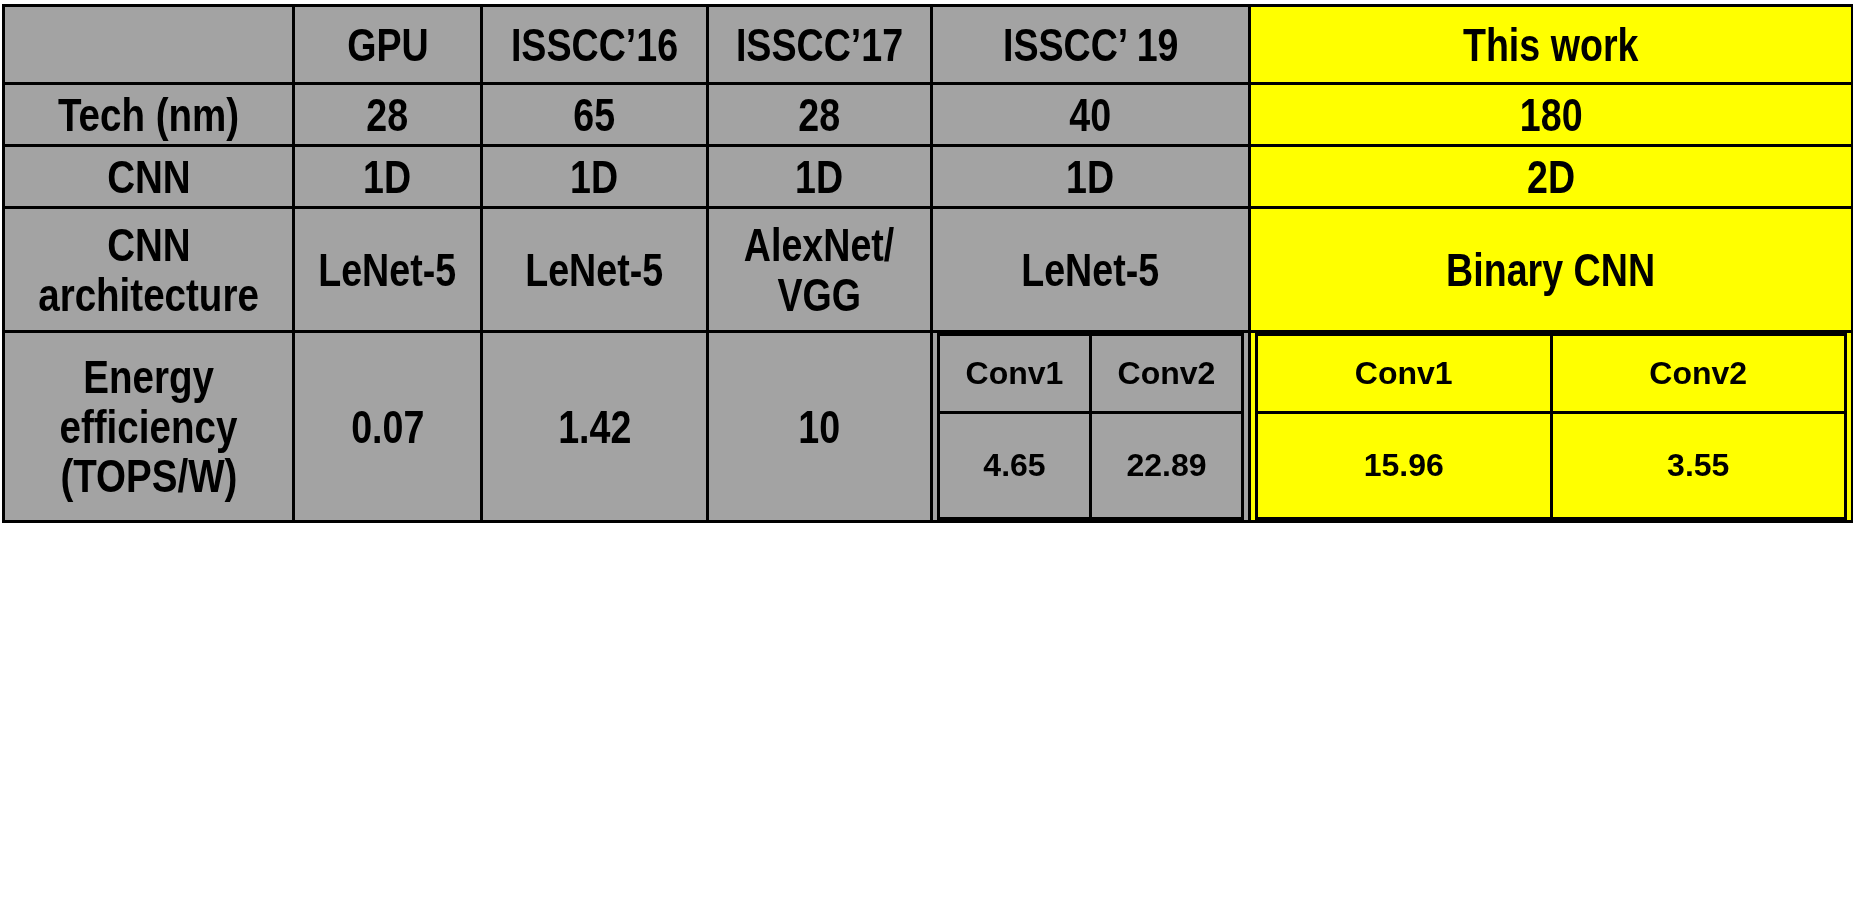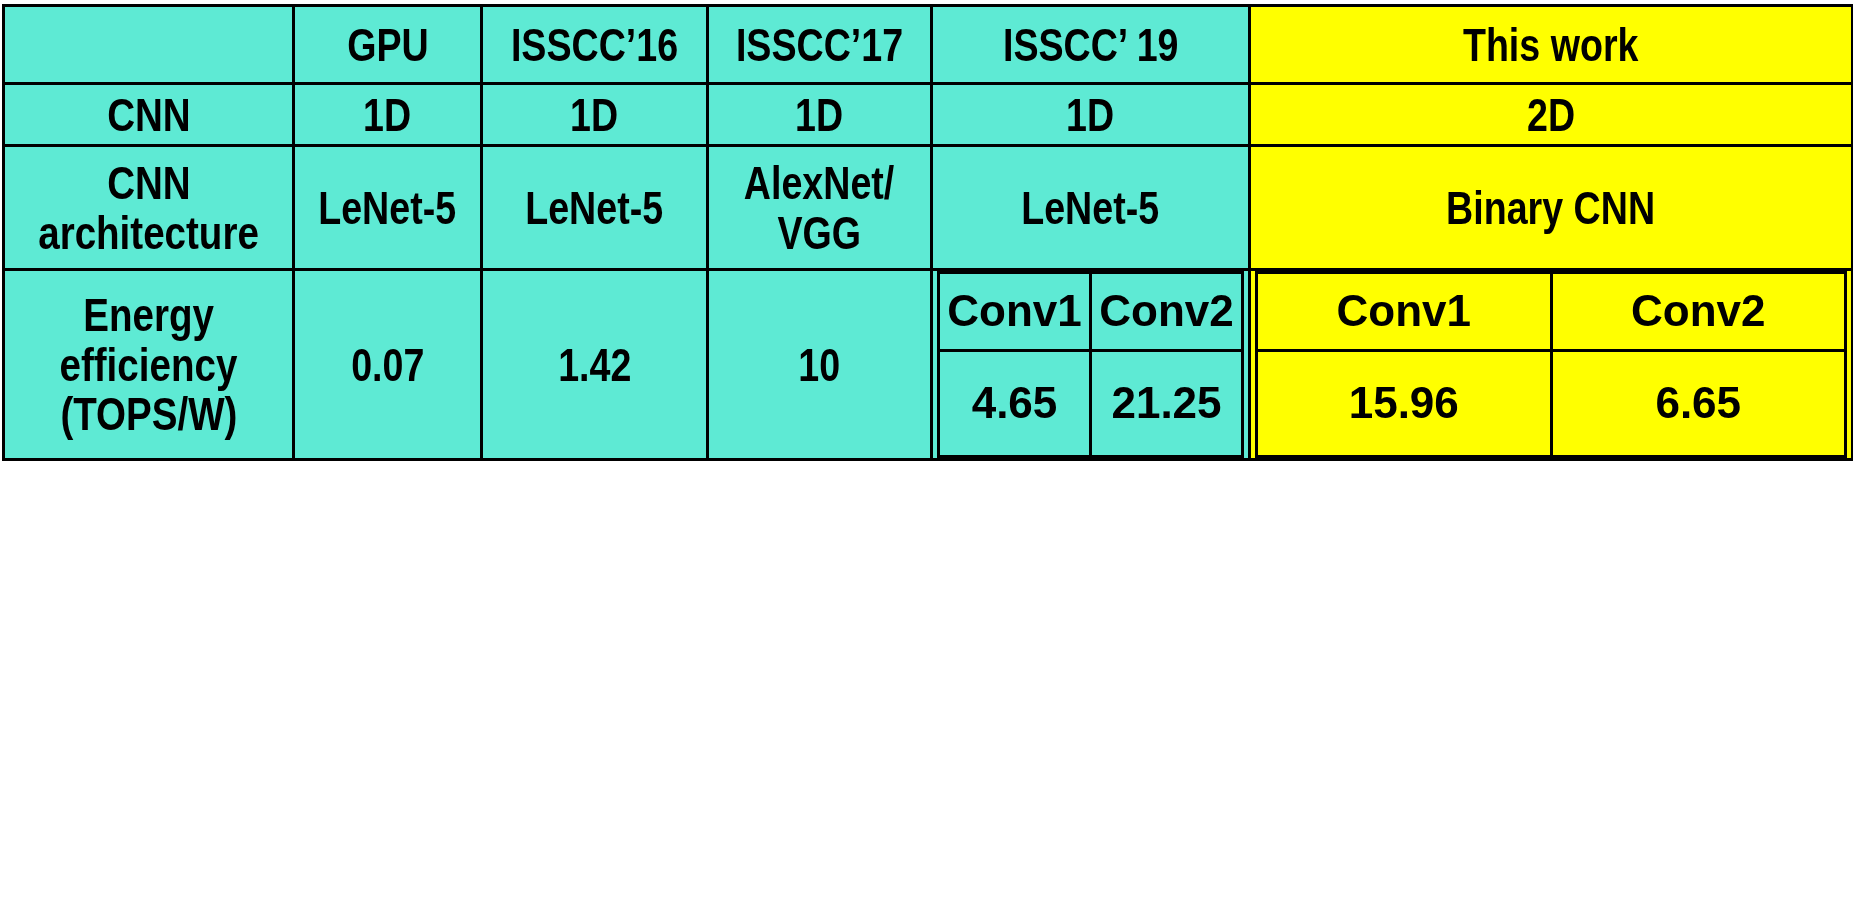--- a/index.html
+++ b/index.html
@@ -17,21 +17,21 @@
     width: 1853px;
     height: 906px;
     background: #ffffff;
     box-sizing: border-box;
   }
   table.cmp {
     border-collapse: collapse;
     table-layout: fixed;
     width: 1849px;
     margin: 4px 0 0 2px;
-    background: #5eead4;
+    background: #a3a3a3;
   }
   table.cmp td {
     border: 3px solid #000000;
     padding: 0 4px;
     text-align: center;
     vertical-align: middle;
     color: #000000;
     font-weight: bold;
     font-size: 47px;
     line-height: 1.06;
@@ -69,21 +69,21 @@
   table.sub {
     border-collapse: collapse;
     table-layout: fixed;
     width: 100%;
     height: 100%;
   }
   table.sub td {
     border: 3px solid #000000;
     font-family: "Liberation Sans", sans-serif;
     font-stretch: normal;
-    font-size: 44px;
+    font-size: 32px;
     font-weight: bold;
     padding: 0;
     text-align: center;
     vertical-align: middle;
     white-space: nowrap;
   }
   table.sub td .sq {
     transform: none;
   }
   td.subhost {
@@ -116,20 +116,28 @@
 
       <tr class="h-hdr">
         <td><span class="sq"></span></td>
         <td><span class="sq">GPU</span></td>
         <td><span class="sq">ISSCC’16</span></td>
         <td><span class="sq">ISSCC’17</span></td>
         <td><span class="sq">ISSCC’ 19</span></td>
         <td class="yel"><span class="sq">This work</span></td>
       </tr>
 
+      <tr class="h-std">
+        <td class="rowhead"><span class="sq">Tech (nm)</span></td>
+        <td><span class="sq">28</span></td>
+        <td><span class="sq">65</span></td>
+        <td><span class="sq">28</span></td>
+        <td><span class="sq">40</span></td>
+        <td class="yel"><span class="sq">180</span></td>
+      </tr>
 
       <tr class="h-std">
         <td class="rowhead"><span class="sq">CNN</span></td>
         <td><span class="sq">1D</span></td>
         <td><span class="sq">1D</span></td>
         <td><span class="sq">1D</span></td>
         <td><span class="sq">1D</span></td>
         <td class="yel"><span class="sq">2D</span></td>
       </tr>
 
@@ -168,40 +176,40 @@
                 <col style="width:50%">
                 <col style="width:50%">
               </colgroup>
             <tbody>
               <tr class="subrow-top">
                 <td><span class="sq">Conv1</span></td>
                 <td><span class="sq">Conv2</span></td>
               </tr>
               <tr class="subrow-bot">
                 <td><span class="sq">4.65</span></td>
-                <td><span class="sq">21.25</span></td>
+                <td><span class="sq">22.89</span></td>
               </tr>
             </tbody>
           </table>
         </td>
 
         <td class="subhost yel">
           <table class="sub">
             <colgroup>
                 <col style="width:50%">
                 <col style="width:50%">
               </colgroup>
             <tbody>
               <tr class="subrow-top">
                 <td class="yel"><span class="sq">Conv1</span></td>
                 <td class="yel"><span class="sq">Conv2</span></td>
               </tr>
               <tr class="subrow-bot">
                 <td class="yel"><span class="sq">15.96</span></td>
-                <td class="yel"><span class="sq">6.65</span></td>
+                <td class="yel"><span class="sq">3.55</span></td>
               </tr>
             </tbody>
           </table>
         </td>
       </tr>
 
     </tbody>
   </table>
 
 </div>

